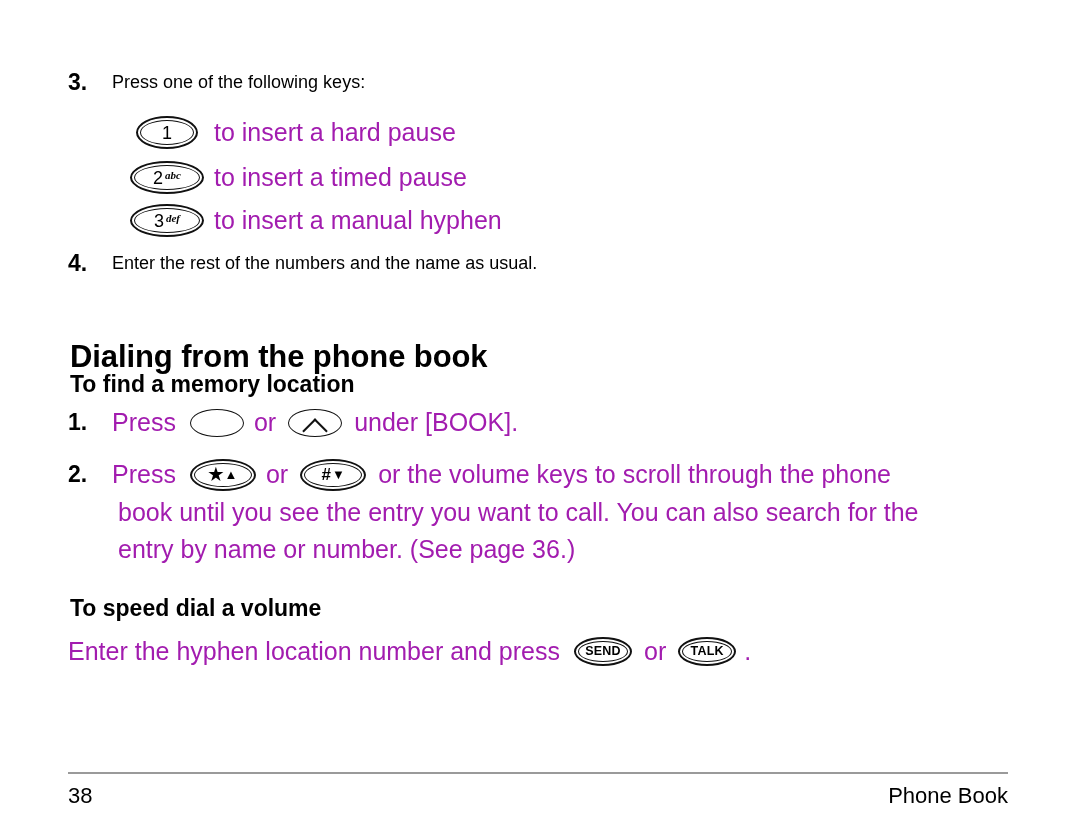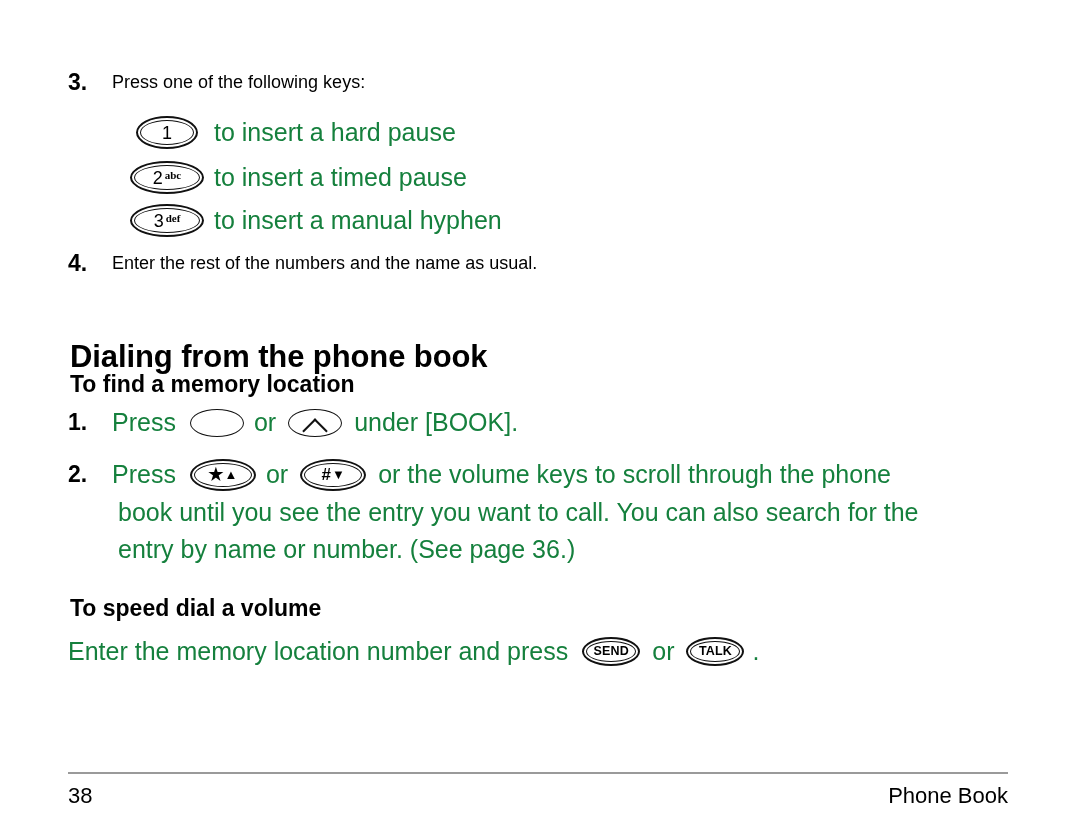--- a/index.html
+++ b/index.html
@@ -20,21 +20,21 @@
     position: absolute;
     left: 0; top: 0;
     width: 1080px;
     height: 834px;
   }
 
   
   .body-text {
     font-size: 25px;
     line-height: 37px;
-    color: #15803d;
+    color: #a21caf;
     font-weight: 400;
   }
 
   
   .num-item {
     position: absolute;
     display: flex;
     align-items: flex-start;
   }
   .num-marker {
@@ -92,20 +92,21 @@
     line-height: 1;
   }
   .key .kdigit {
     font-size: 18px;
     font-weight: 400;
     font-family: "Liberation Sans", sans-serif;
   }
   .key .ksub {
     font-size: 11px;
     font-weight: bold;
+    font-style: italic;
     margin-left: 2px;
     position: relative;
     top: -2px;
     font-family: "Liberation Serif", serif;
   }
   .key .klabel {
     font-size: 12.5px;
     font-weight: bold;
     letter-spacing: 0.2px;
     font-family: "Liberation Sans", sans-serif;
@@ -261,21 +262,21 @@
     </span>
     <span class="body-text txt">or the volume keys to scroll through the phone</span>
   </div>
 
   <div class="body-text" style="position:absolute; left:118px; top:494px; width:900px;">book until you see the entry you want to call. You can also search for the</div>
   <div class="body-text" style="position:absolute; left:118px; top:531px; width:900px;">entry by name or number. (See page 36.)</div>
 
   <div class="h2" style="left:70px; top:595px;">To speed dial a volume</div>
 
   <div class="num-item inline-row" style="left:68px; top:633px;">
-    <span class="body-text txt">Enter the memory location number and press</span>
+    <span class="body-text txt">Enter the hyphen location number and press</span>
     <span class="key key-call" style="margin:0 12px 0 14px;">
       <span class="key-inner">
           <span class="klabel">SEND</span>
         </span>
     </span>
     <span class="body-text txt">or</span>
     <span class="key key-call" style="margin:0 8px 0 12px;">
       <span class="key-inner">
           <span class="klabel">TALK</span>
         </span>

